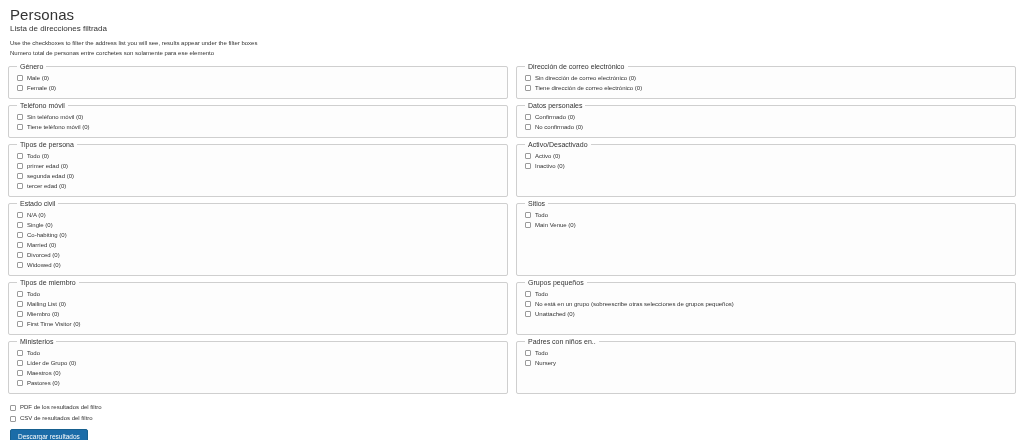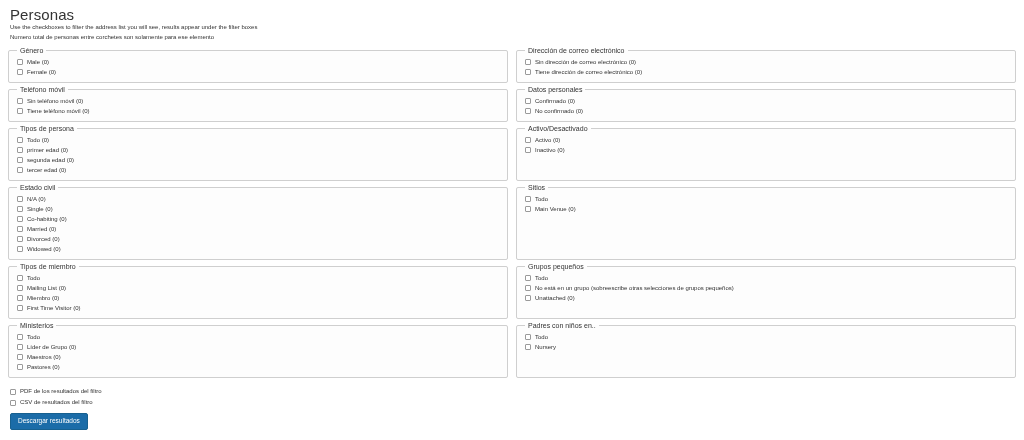--- a/index.html
+++ b/index.html
@@ -113,20 +113,21 @@
   .h-2 { min-height: 32px; }
   .h-4 { min-height: 52px; }
   .h-6 { min-height: 72px; }
 </style>
 </head>
 <body>
 
 <div class="page">
 
   <h1 class="page-title">Personas</h1>
+  <div class="page-subtitle">Lista de direcciones filtrada</div>
   <div class="help-line">Use the checkboxes to filter the address list you will see, results appear under the filter boxes</div>
   <div class="help-line second">Numero total de personas entre corchetes son solamente para ese elemento</div>
 
   <div class="grid">
 
     <fieldset class="group h-2">
       <legend>Género</legend>
       <div class="opts">
         <label class="opt">
           <span class="cb"></span>

